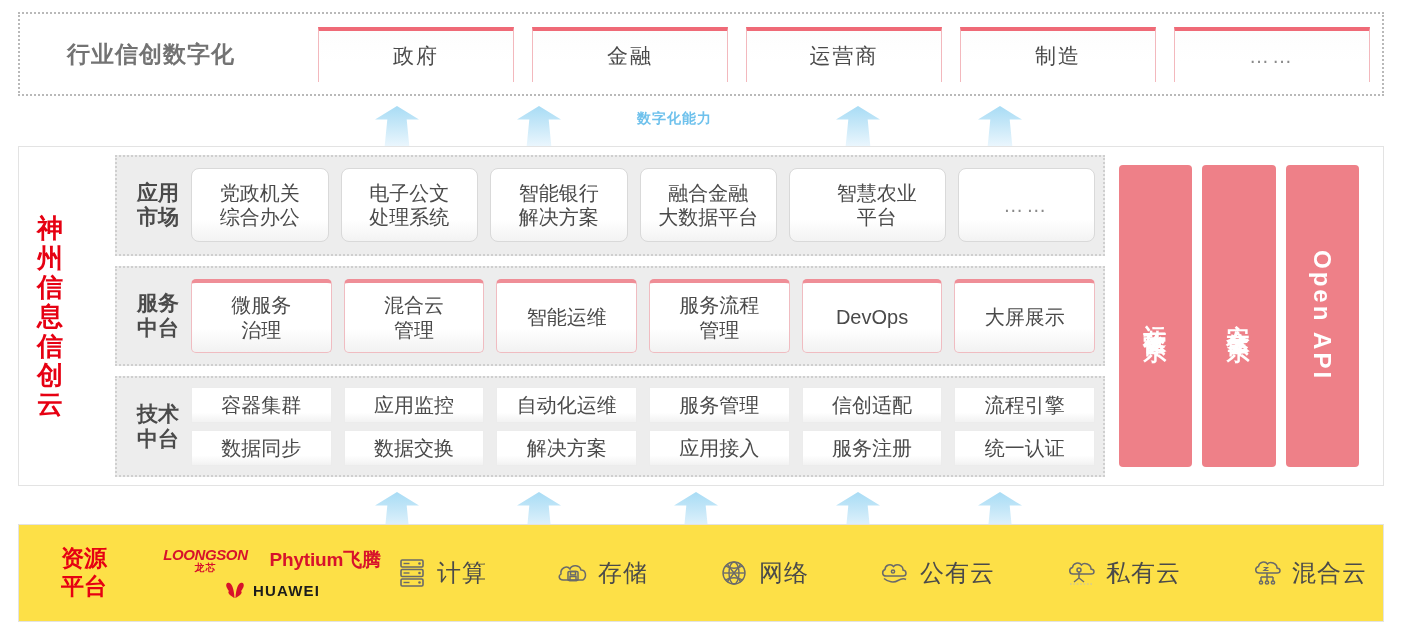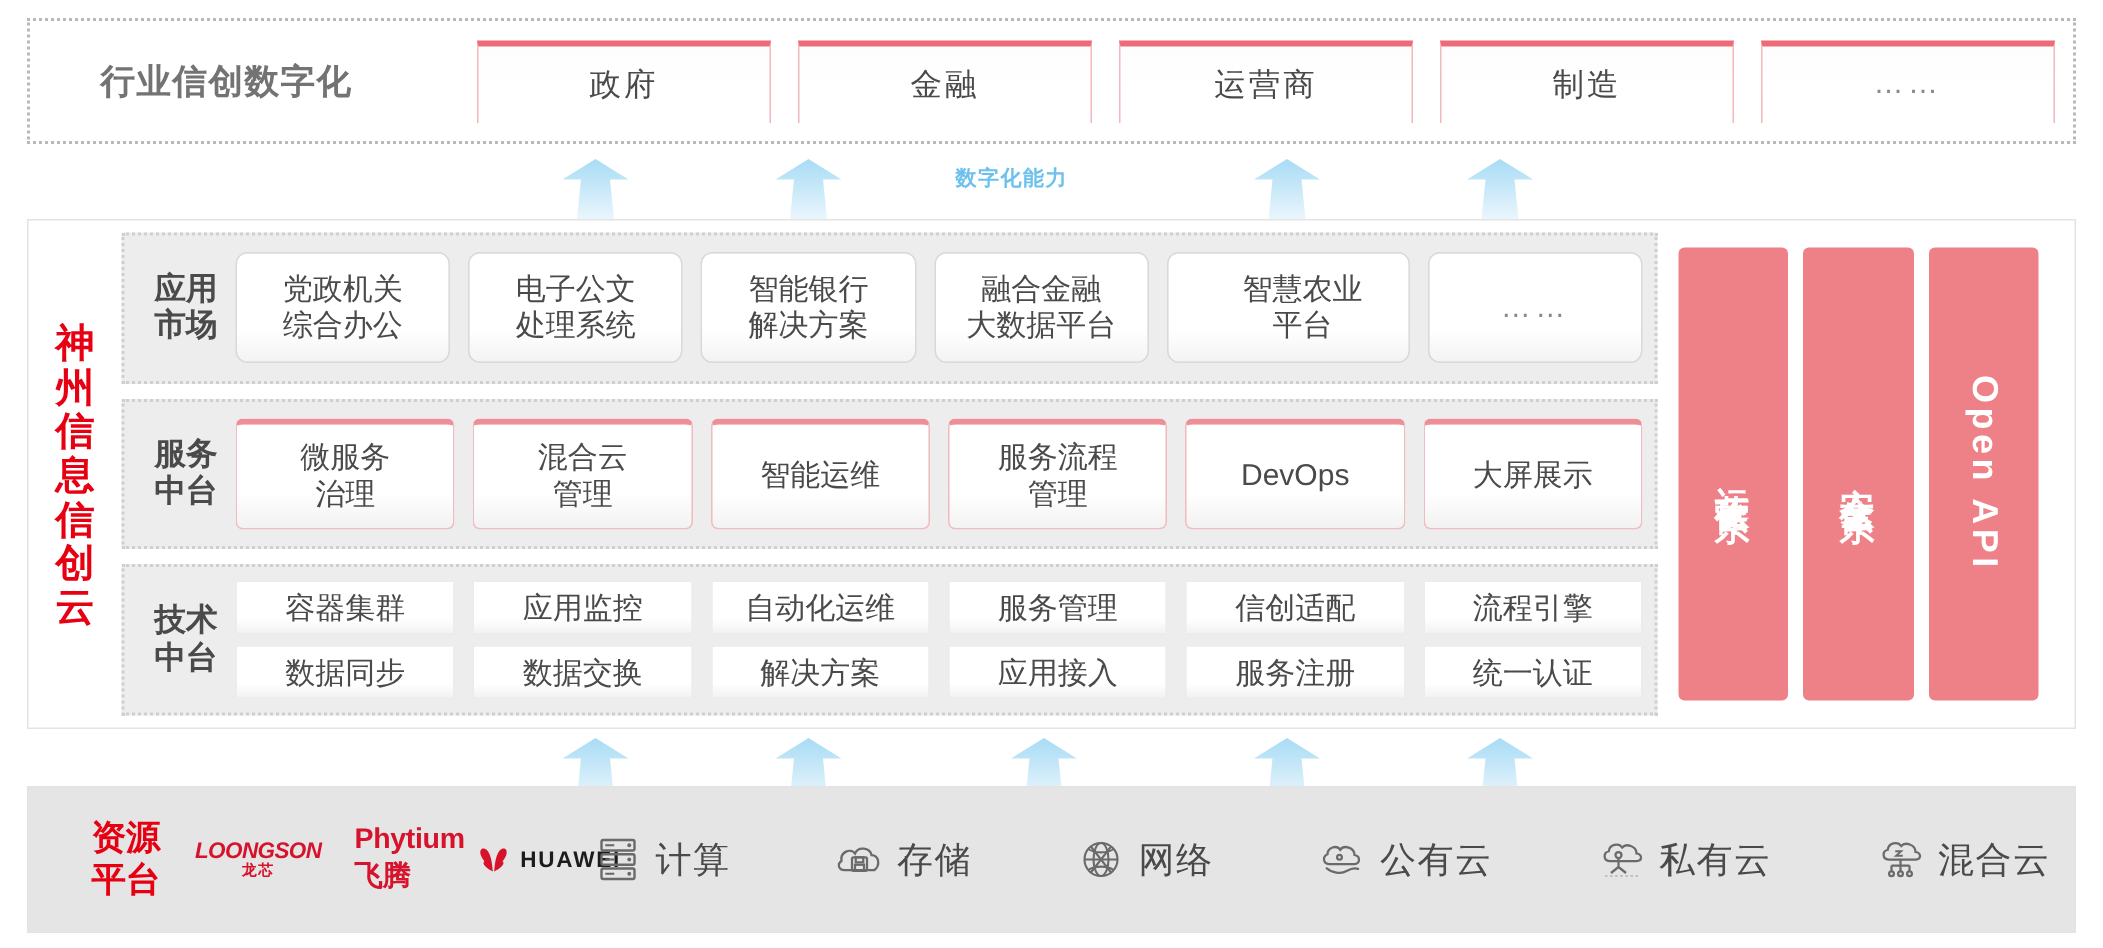--- a/index.html
+++ b/index.html
@@ -67,21 +67,21 @@
     background:#fff;
     display:flex;
   }
   .cloud-title{
     width:62px;flex:0 0 62px;
     display:flex;flex-direction:column;align-items:center;justify-content:center;
     color:#e60012;font-weight:bold;font-size:26px;line-height:1.13;
     padding-top:2px;
   }
   .cloud-body{
-    flex:1;display:flex;padding:8px 10px 8px 0;box-sizing:border-box;gap:10px;
+    flex:1;display:flex;padding:8px 10px 8px 0;box-sizing:border-box;gap:10px;margin-left:34px;
   }
   .rows-col{
     flex:1;display:flex;flex-direction:column;gap:10px;
   }
   .row-band{
     flex:1;background:#ededed;border:2px dotted #cfcfcf;box-sizing:border-box;
     display:flex;align-items:center;padding:0 8px;
   }
   .row-label{
     width:66px;flex:0 0 66px;text-align:center;
@@ -140,30 +140,30 @@
     letter-spacing:3px;
     font-size:24px;
   }
 
   
   .arrow-strip-bot{position:absolute;left:0;top:492px;width:1402px;height:40px;}
 
   
   .resource-block{
     position:absolute;left:18px;top:524px;width:1366px;height:98px;
-    border:1px solid #e3e3e3;box-sizing:border-box;background:#e5e5e5;
+    border:1px solid #e3e3e3;box-sizing:border-box;background:#fde047;
     display:flex;align-items:center;
   }
   .res-title{
     width:130px;flex:0 0 130px;text-align:center;
     color:#e60012;font-weight:bold;font-size:23px;line-height:1.2;
   }
   .logos{
     width:246px;flex:0 0 246px;
-    display:flex;flex-direction:row;align-items:center;justify-content:center;gap:8px;
+    display:flex;flex-direction:column;align-items:center;justify-content:center;gap:8px;
   }
   .logo-row{display:flex;align-items:center;justify-content:center;gap:22px;}
   .logo-loongson{display:flex;flex-direction:column;align-items:center;line-height:1;}
   .ls-main{color:#d7122b;font-weight:bold;font-style:italic;font-size:15px;letter-spacing:-.4px;}
   .ls-sub{color:#d7122b;font-size:10px;font-weight:bold;letter-spacing:1px;margin-top:1px;}
   .logo-phytium{color:#d7122b;font-weight:bold;font-size:19px;letter-spacing:-.2px;}
   .logo-huawei{display:flex;align-items:center;gap:7px;}
   .hw-mark{width:22px;height:18px;flex:0 0 22px;}
   .hw-text{color:#1c1c1c;font-weight:bold;font-size:15px;letter-spacing:1.2px;}
 

